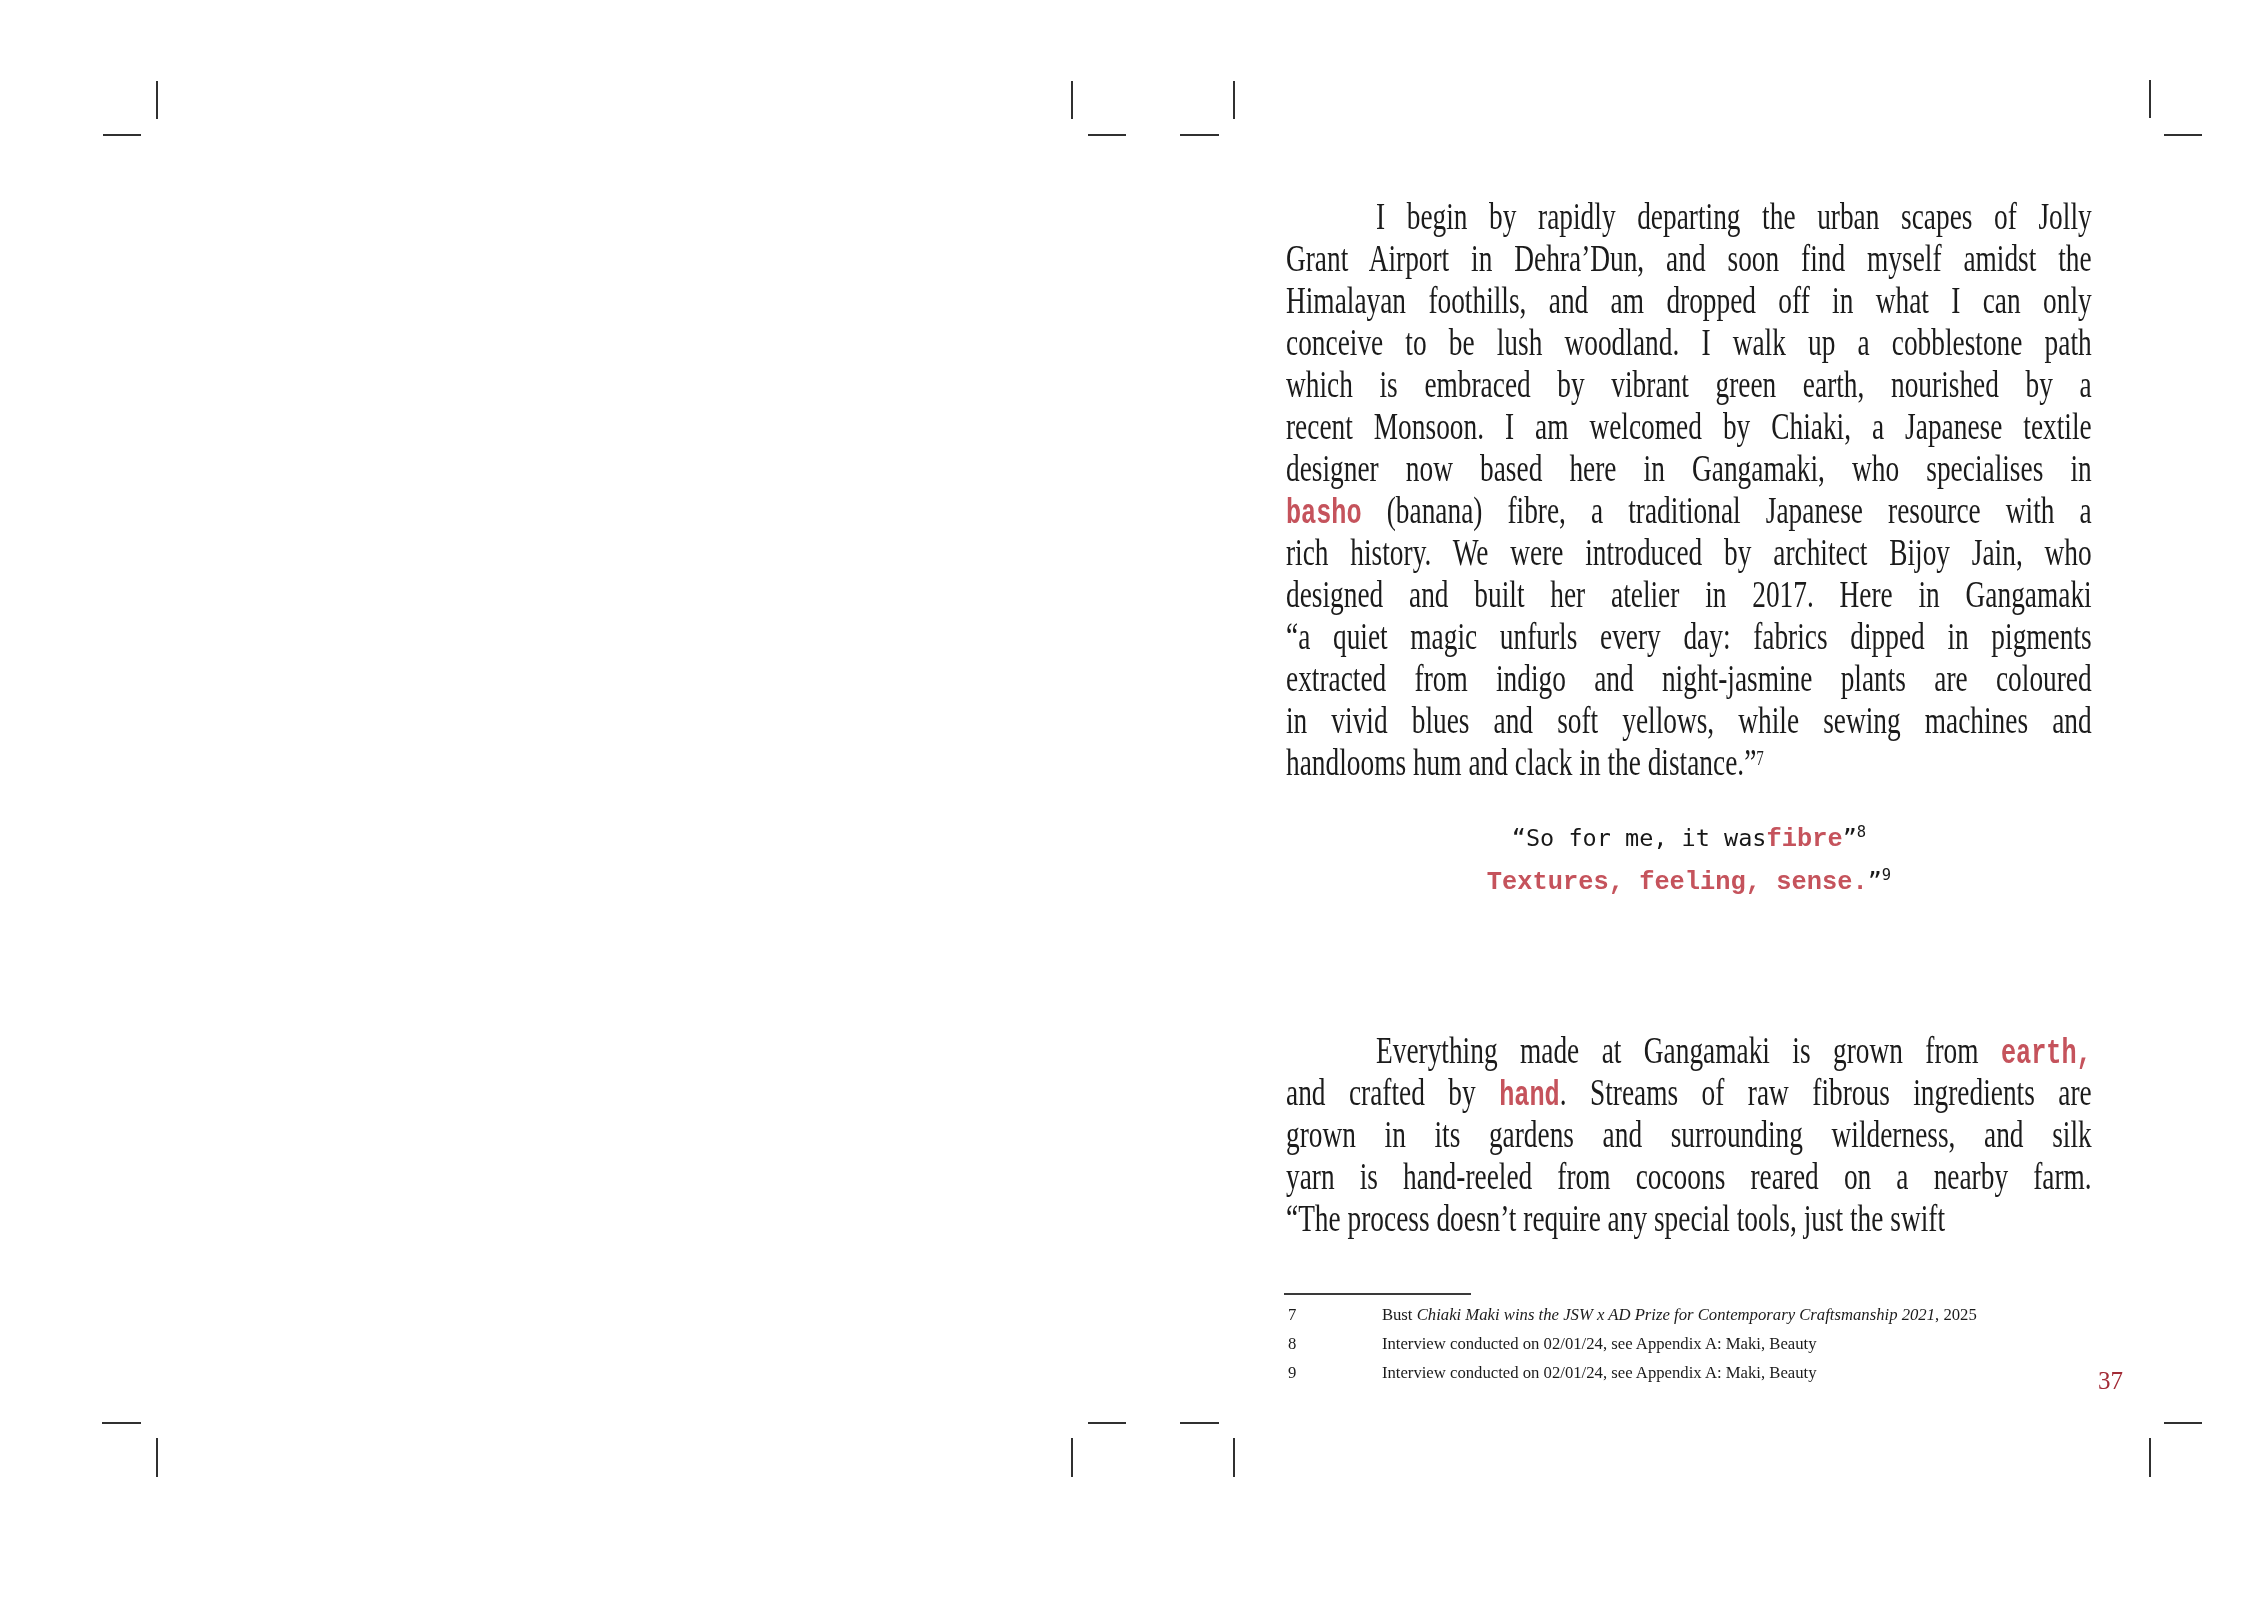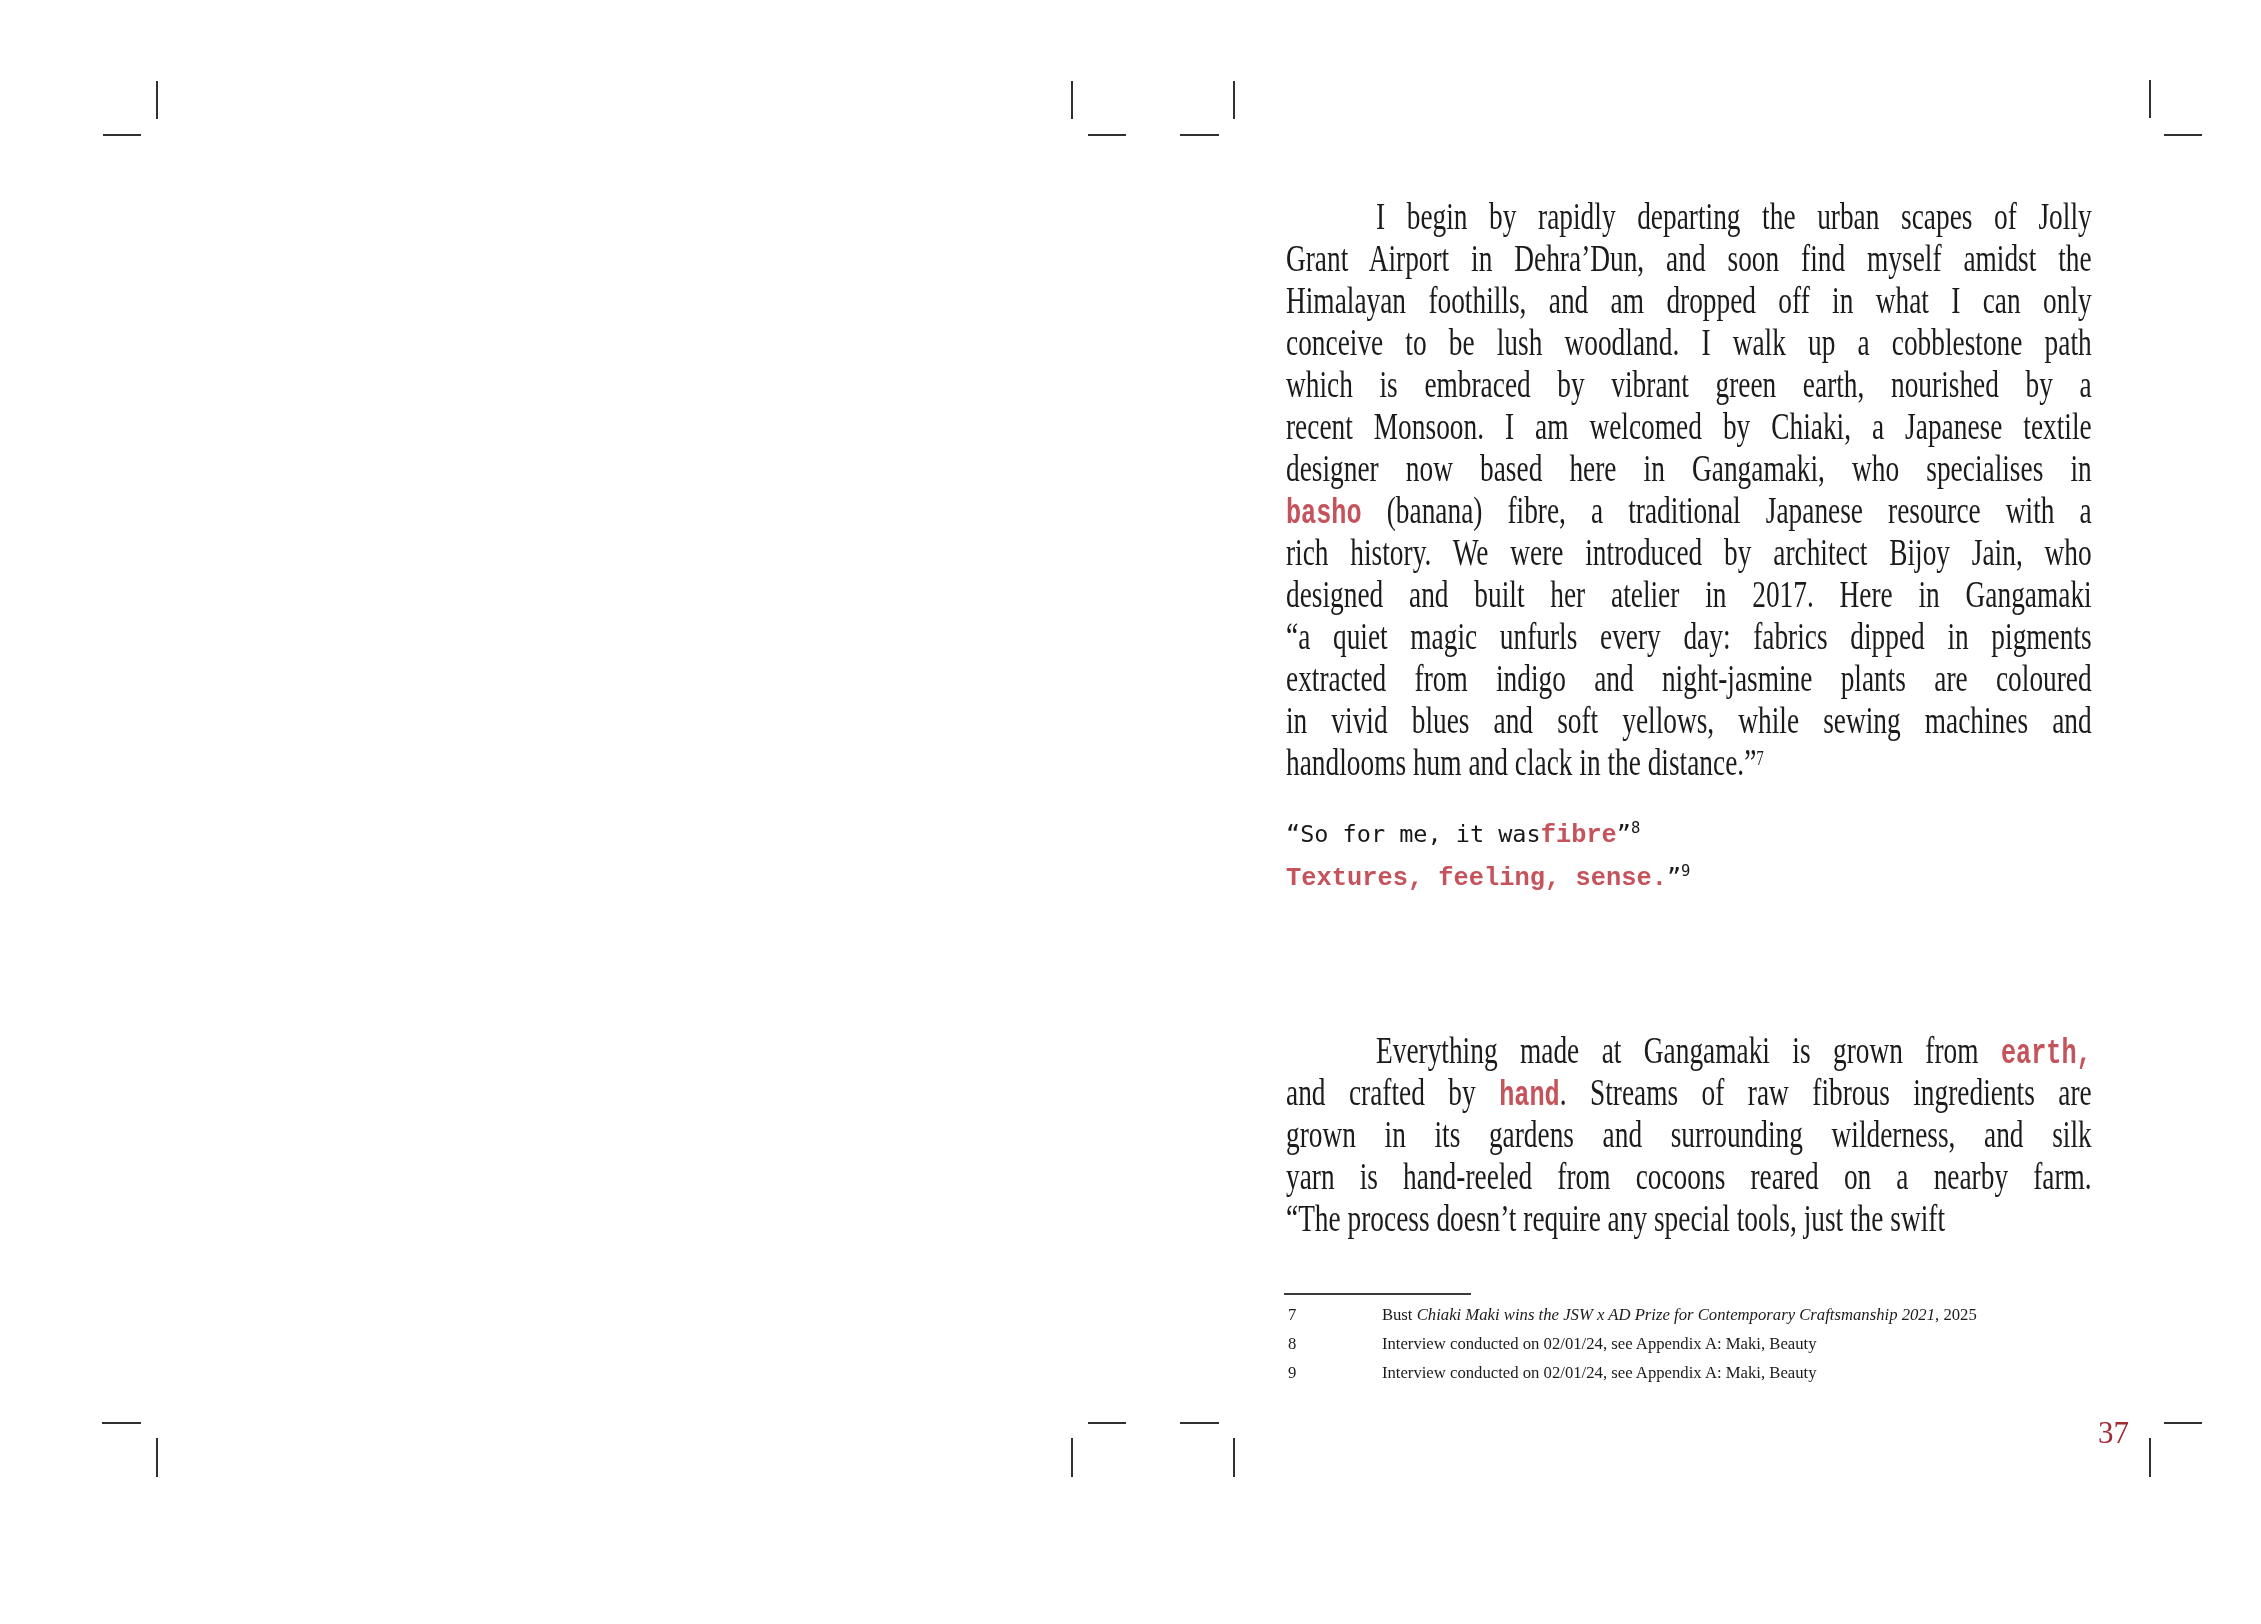--- a/index.html
+++ b/index.html
@@ -13,37 +13,37 @@
   .body-block{position:absolute;left:1264px;width:1119px;
               transform:scaleX(0.72);transform-origin:0 0;
               font-family:"Liberation Serif",serif;font-size:38px;line-height:42px;color:#1b1b1b;}
   .tline{text-align:justify;text-align-last:justify;height:42px;}
   .tline.nj{text-align-last:left;}
   .tline.ind{text-indent:125px;}
   .tw{font-family:"Liberation Mono",monospace;font-weight:700;color:#c5535c;font-size:35px;}
   .sup{font-size:0.55em;position:relative;top:-0.5em;}
 
   
-  .quote-block{position:absolute;left:1264px;width:806px;text-align:left;
-               font-family:"DejaVu Sans Mono",monospace;font-size:23.5px;line-height:34px;color:#181818;}
+  .quote-block{position:absolute;left:1264px;width:806px;text-align:center;
+               font-family:"DejaVu Sans Mono",monospace;font-size:23.5px;line-height:43px;color:#181818;}
   .qline{height:43px;white-space:nowrap;}
   .qr{font-family:"Liberation Mono",monospace;font-weight:700;color:#c5535c;font-size:25.4px;}
   .qsup{font-size:15.5px;position:relative;top:-0.55em;}
 
   
   .fn-rule{position:absolute;left:1262px;top:1293px;width:187px;height:1.9px;background:#3a3a3a;}
   .fn-block{position:absolute;left:1264px;top:1300px;width:868px;
             font-family:"Liberation Serif",serif;font-size:16.7px;line-height:29px;color:#1b1b1b;}
   .fn-row{display:flex;}
   .fn-num{flex:none;width:94px;padding-left:1.9px;}
   .fn-text{flex:auto;}
   .it{font-style:italic;}
 
-  .folio{position:absolute;left:2076px;top:1415px;width:50px;
-         font-family:"Liberation Serif",serif;font-size:31px;color:#a32b36;}
+  .folio{position:absolute;left:2076px;top:1367px;width:50px;
+         font-family:"Liberation Serif",serif;font-size:25px;color:#a32b36;}
 </style>
 </head>
 <body>
 
 <div class="sheet">
 
   <div class="trim-page" style="left:134px;top:134px;width:915px;height:1290px;"></div>
   <div class="trim-page" style="left:1212px;top:134px;width:916px;height:1290px;"></div>
 
   <div id="cropmarks">

